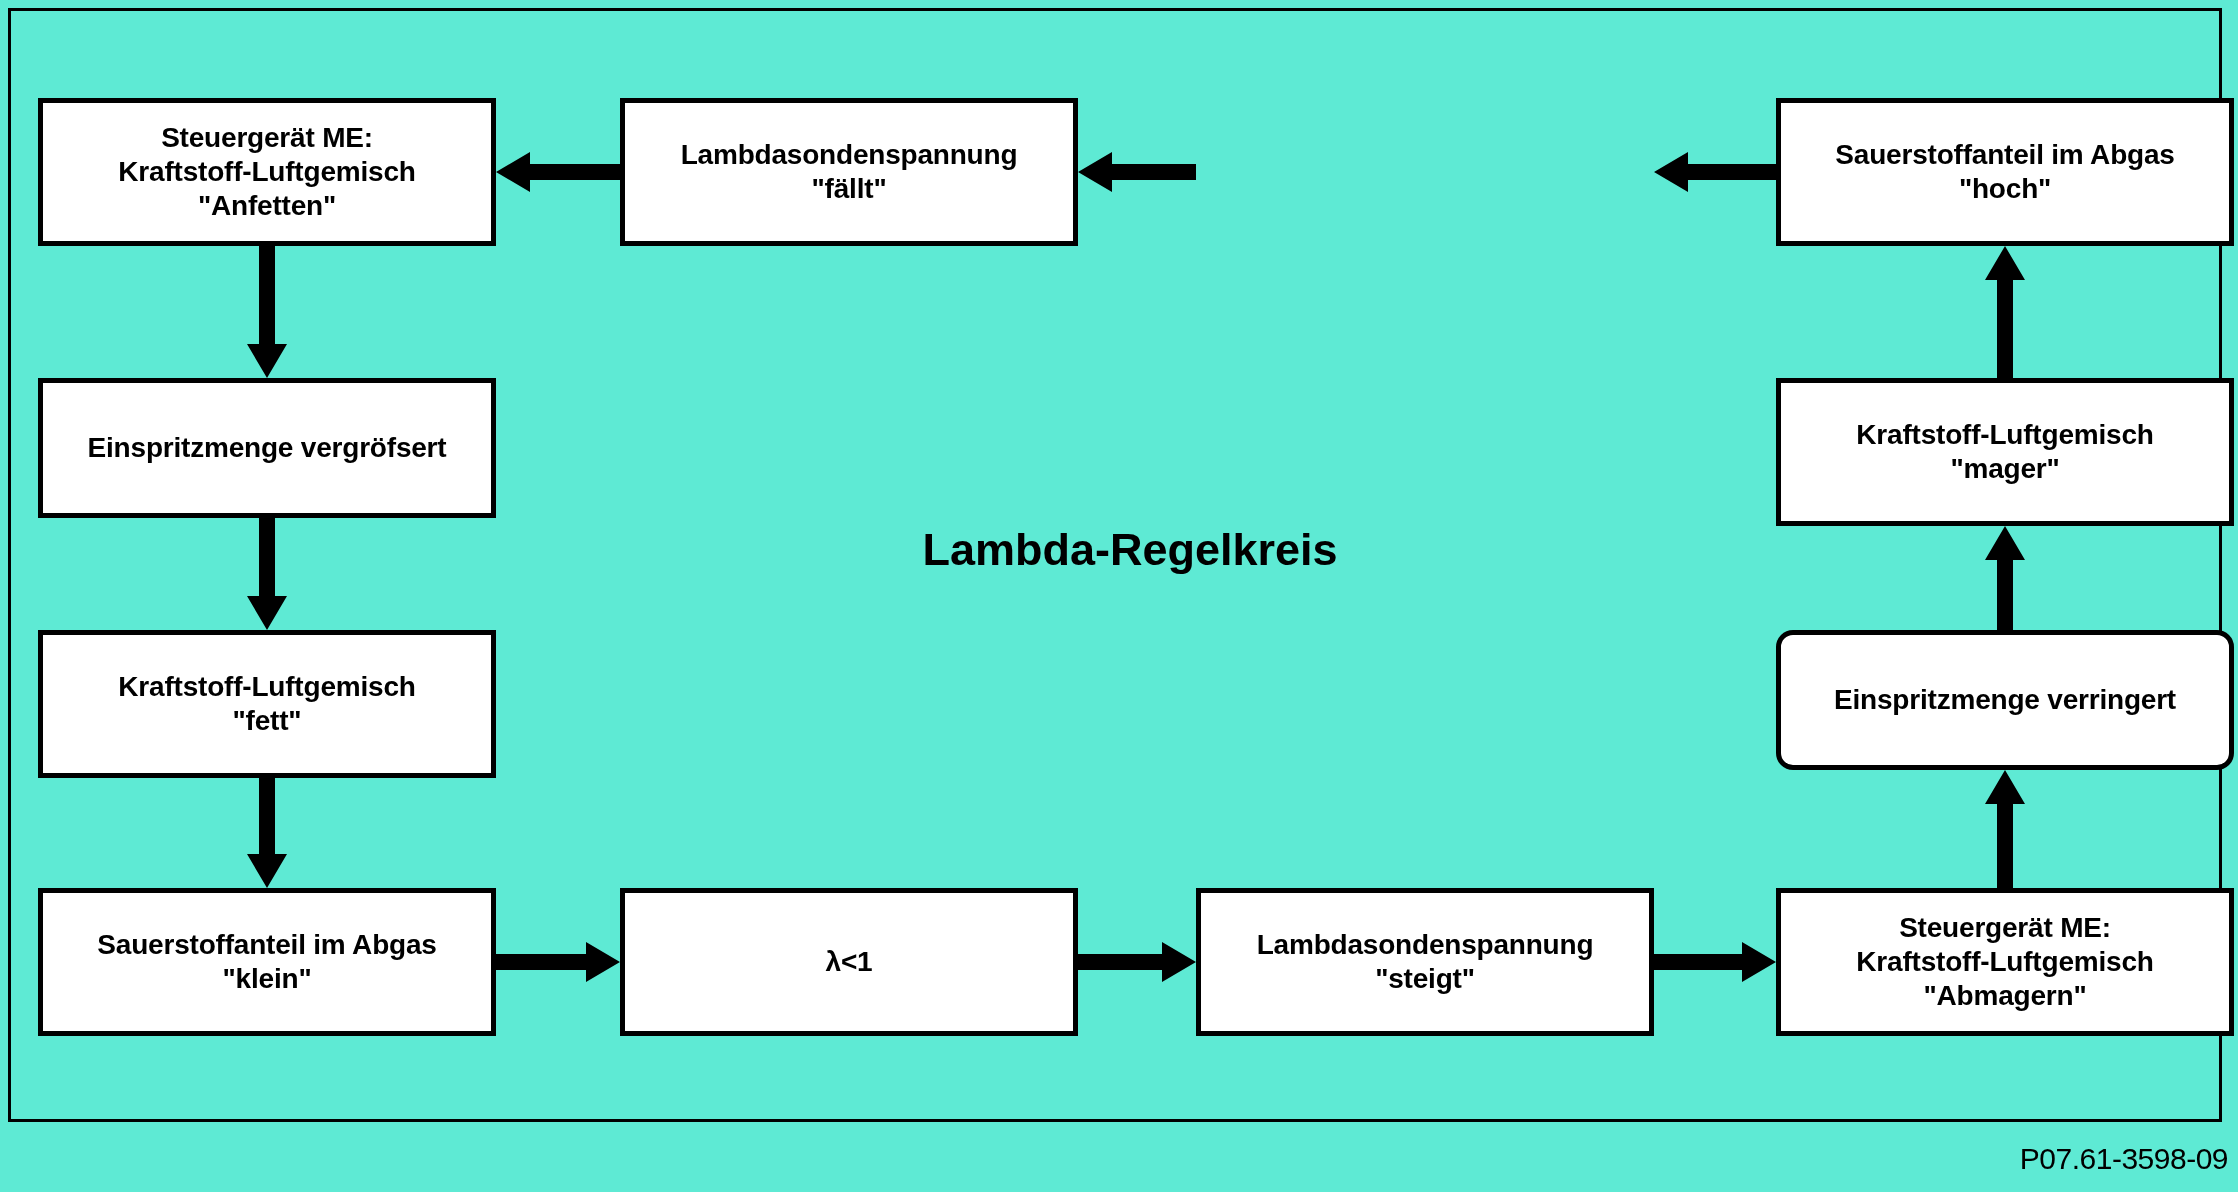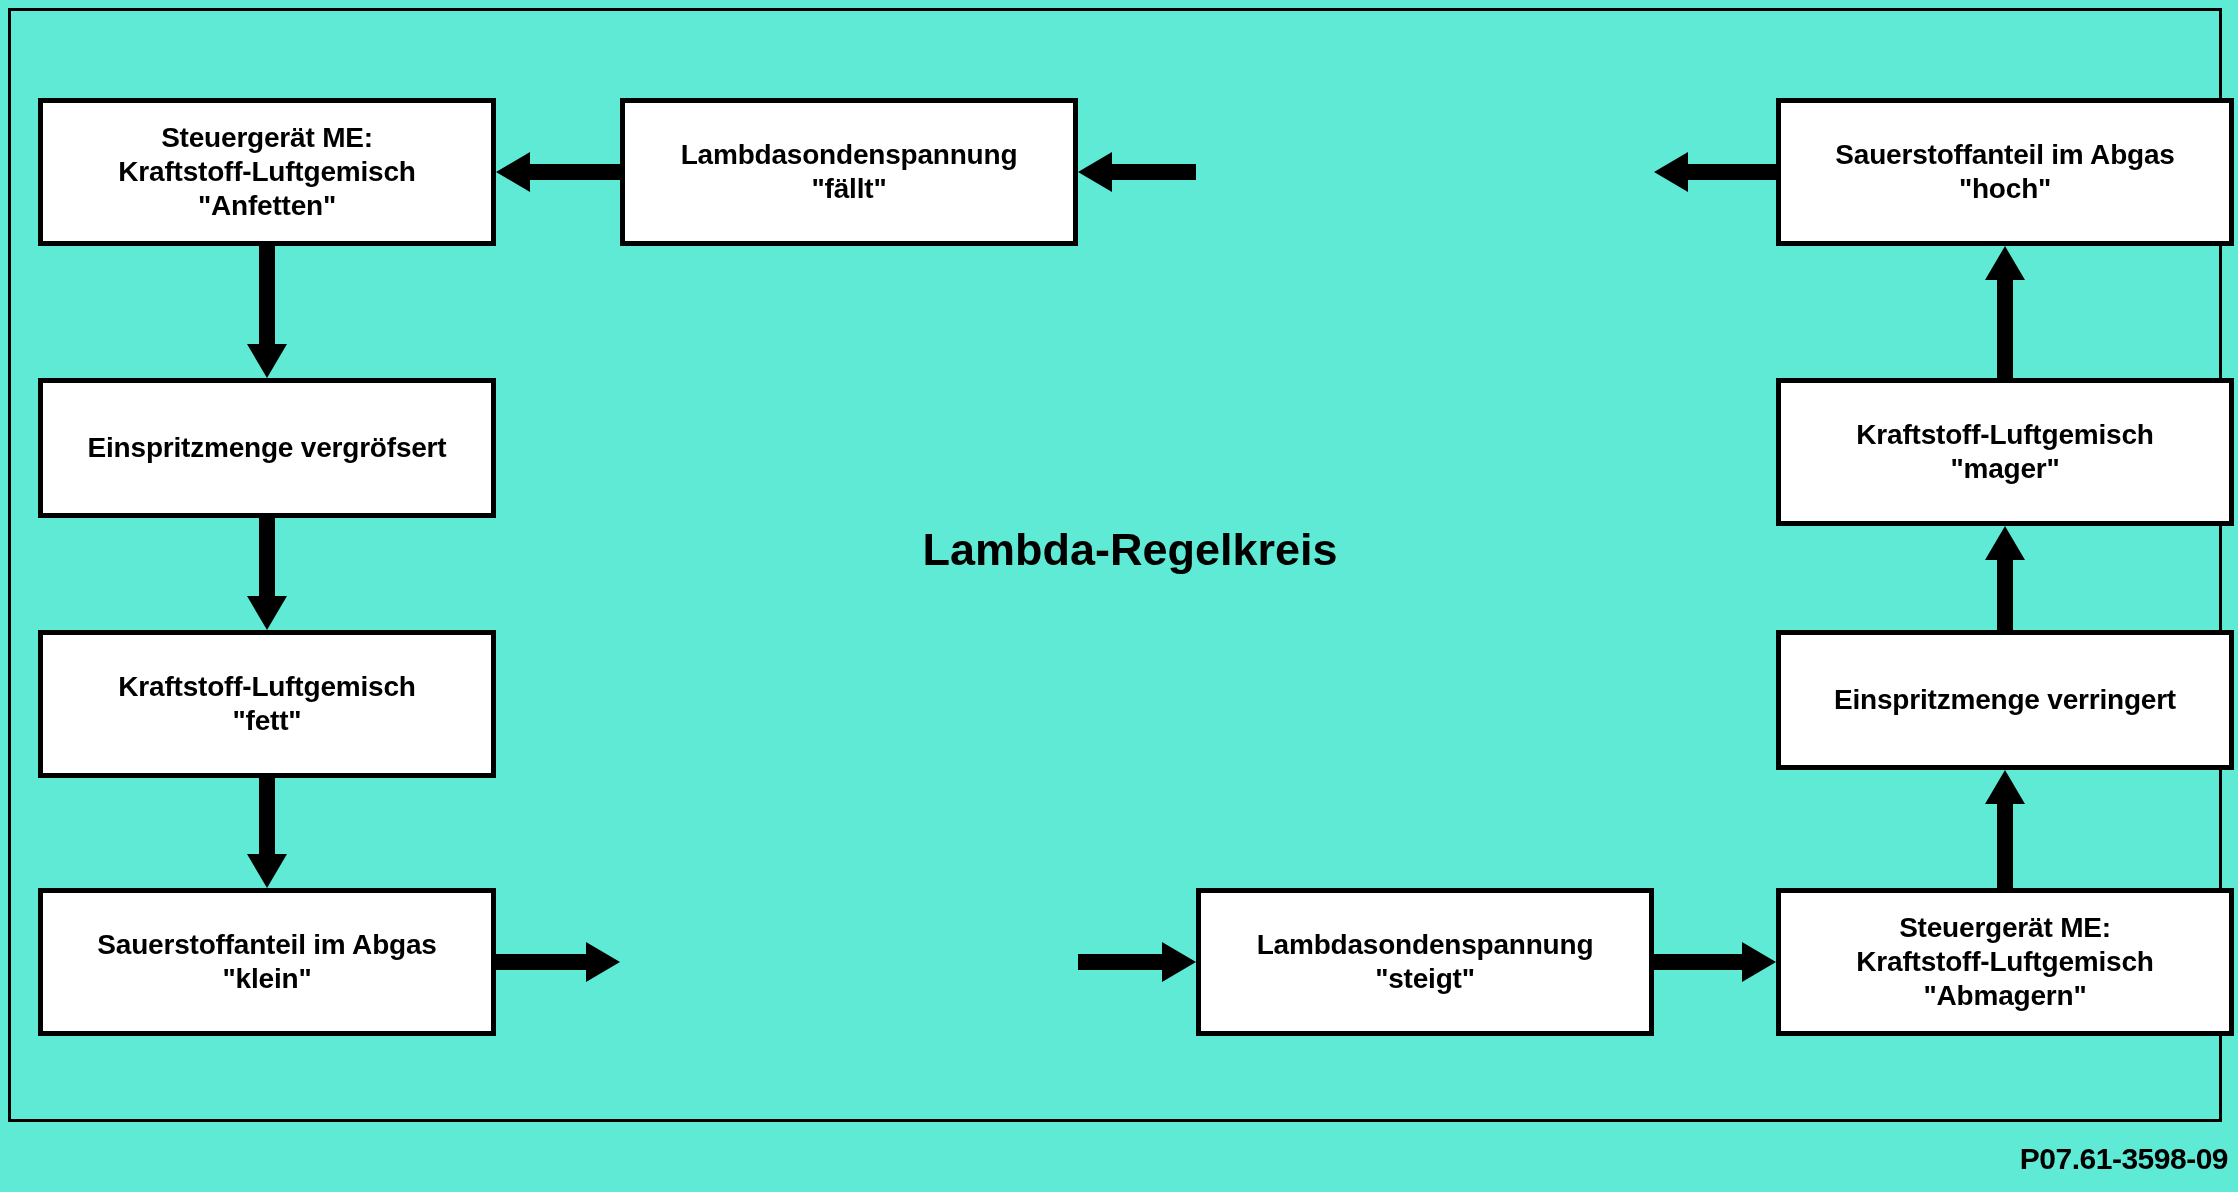--- a/index.html
+++ b/index.html
@@ -60,21 +60,21 @@
     font-size: 45px;
     color: #000000;
     z-index: 4;
   }
   
   #figure-caption {
     position: absolute;
     right: 10px;
     top: 1142px;
     font-family: "Liberation Sans", sans-serif;
-    font-weight: bold;
+    font-weight: normal;
     font-size: 30px;
     color: #000000;
     letter-spacing: -0.5px;
   }
   
   .arrow {
     position: absolute;
     z-index: 2;
   }
   .arrow svg { display: block; }
@@ -95,30 +95,33 @@
     <span class="label">Einspritzmenge vergröfsert</span>
   </div>
   <div class="node" style="left: 38px; top: 630px; width: 458px; height: 148px;">
     <span class="label">Kraftstoff-Luftgemisch
 "fett"</span>
   </div>
   <div class="node" style="left: 38px; top: 888px; width: 458px; height: 148px;">
     <span class="label">Sauerstoffanteil im Abgas
 "klein"</span>
   </div>
+  <div class="node" style="left: 620px; top: 888px; width: 458px; height: 148px;">
+    <span class="label">λ&lt;1</span>
+  </div>
   <div class="node" style="left: 1196px; top: 888px; width: 458px; height: 148px;">
     <span class="label">Lambdasondenspannung
 "steigt"</span>
   </div>
   <div class="node" style="left: 1776px; top: 888px; width: 458px; height: 148px;">
     <span class="label">Steuergerät ME:
 Kraftstoff-Luftgemisch
 "Abmagern"</span>
   </div>
-  <div class="node" style="left: 1776px; top: 630px; width: 458px; height: 140px;">
+  <div class="node" style="left: 1776px; top: 630px; width: 458px; height: 140px; border-radius: 17px;">
     <span class="label">Einspritzmenge verringert</span>
   </div>
   <div class="node" style="left: 1776px; top: 378px; width: 458px; height: 148px;">
     <span class="label">Kraftstoff-Luftgemisch
 "mager"</span>
   </div>
   <div class="node" style="left: 1776px; top: 98px; width: 458px; height: 148px;">
     <span class="label">Sauerstoffanteil im Abgas
 "hoch"</span>
   </div>

